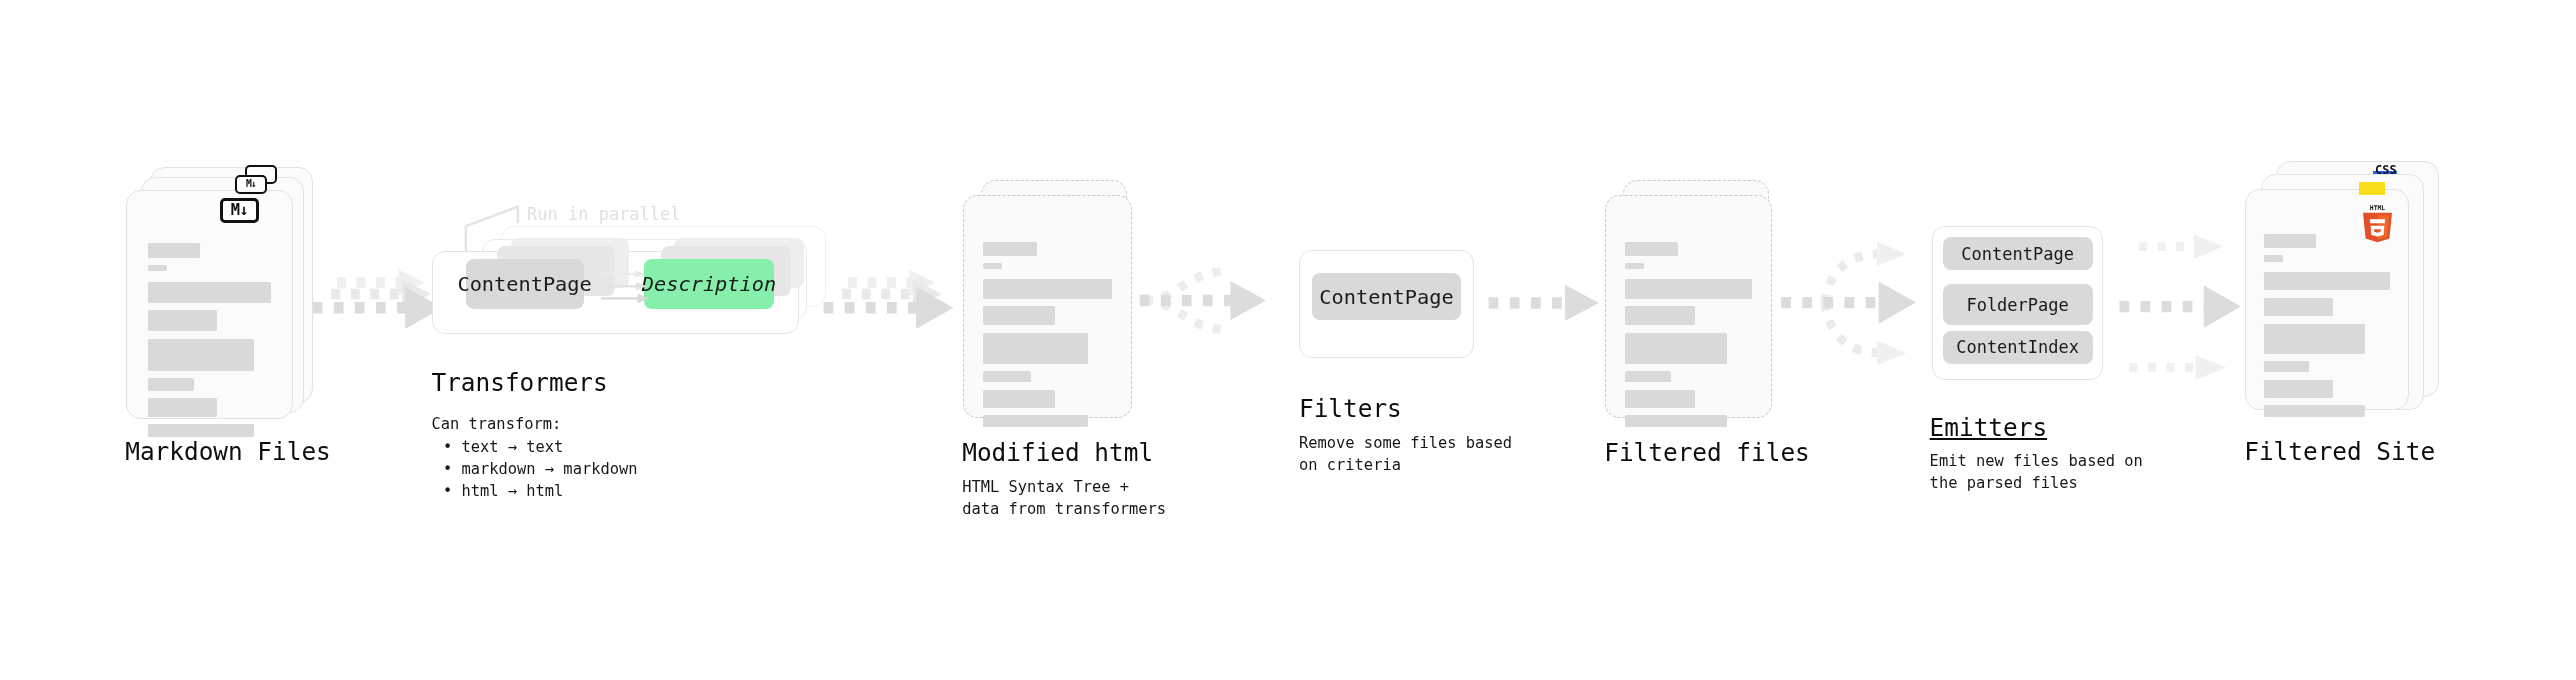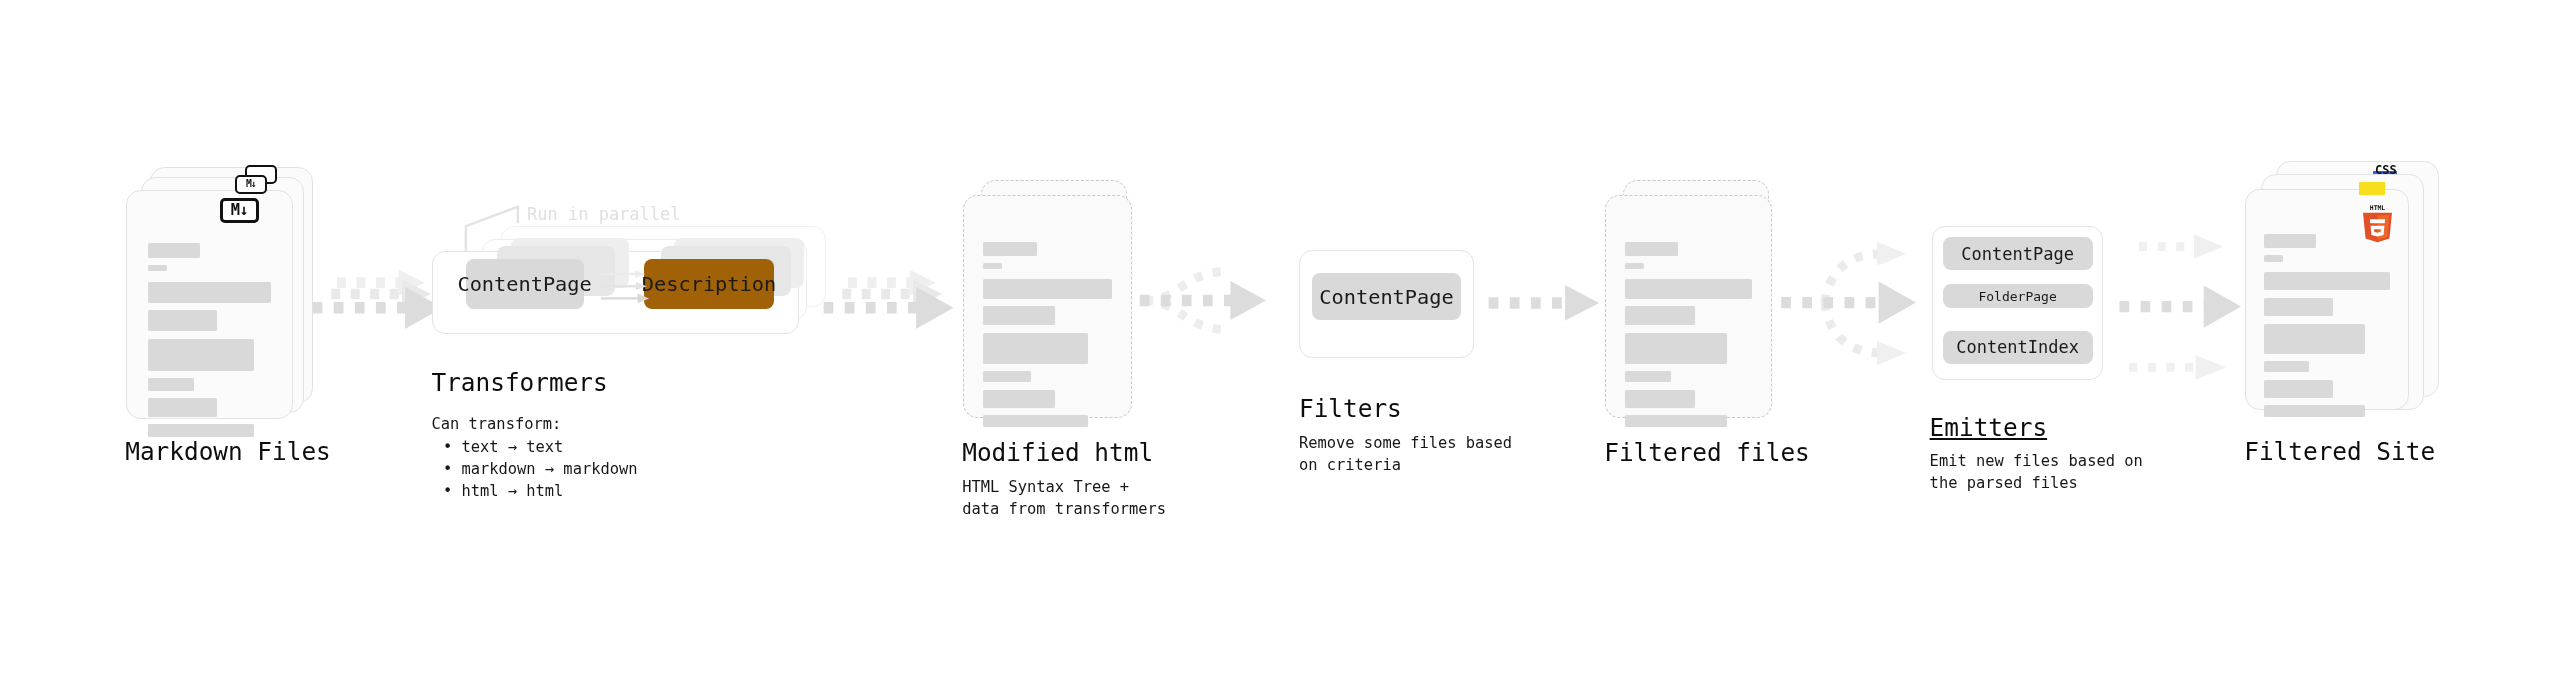--- a/index.html
+++ b/index.html
@@ -155,21 +155,21 @@
     <div class="group" style="left:-19.5px;top:59px;width:367px;height:83px;border-color:#e4e4e4;"></div>
 
     <div class="chip" style="left:60px;top:46px;width:118px;height:50px;background:#eeeeee;"></div>
     <div class="chip" style="left:46px;top:54px;width:118px;height:50px;background:#e6e6e6;"></div>
     <div class="chip" style="left:14.6px;top:67px;width:118px;height:50px;background:#d9d9d9;">
       <span>ContentPage</span>
     </div>
 
     <div class="chip" style="left:223px;top:46px;width:130px;height:50px;background:#eeeeee;"></div>
     <div class="chip" style="left:210px;top:54px;width:130px;height:50px;background:#e6e6e6;"></div>
-    <div class="chip" style="left:193px;top:67px;width:130px;height:50px;background:#a16207;">
+    <div class="chip" style="left:193px;top:67px;width:130px;height:50px;background:#86efac;font-style:italic;">
       <span>Description</span>
     </div>
 
     <svg style="position:absolute;left:150px;top:77px;" width="57" height="49" viewBox="0 0 70 60">
       <g stroke="#ebebeb" stroke-width="3" fill="none">
         <line x1="0" y1="6" x2="46" y2="6"></line>
       </g>
       <polygon points="42,1 54,6 42,11" fill="#ebebeb"></polygon>
       <g stroke="#e4e4e4" stroke-width="3" fill="none">
         <line x1="0" y1="21" x2="47" y2="21"></line>
@@ -288,21 +288,21 @@
       </g>
       <polygon points="126,56 172,82 126,108" fill="#dcdcdc"></polygon>
     </svg>
   </div>
 
   <div class="node" style="left:1932px;top:226px;">
     <div class="group" style="left:0px;top:0px;width:171px;height:154px;"></div>
     <div class="chip" style="left:10.6px;top:11.4px;width:150px;height:32.5px;font-size:17px;">
       <span>ContentPage</span>
     </div>
-    <div class="chip" style="left:10.6px;top:58px;width:150px;height:24px;font-size:13px;">
+    <div class="chip" style="left:10.6px;top:58px;width:150px;height:41px;font-size:17px;">
       <span>FolderPage</span>
     </div>
     <div class="chip" style="left:10.6px;top:105px;width:150px;height:32.5px;font-size:17px;">
       <span>ContentIndex</span>
     </div>
     <div class="title" style="left:-2.4px;top:187px;text-decoration:underline;">Emitters</div>
     <div class="sub" style="left:-2.4px;top:224px;">Emit new files based on
 the parsed files</div>
   </div>
 

